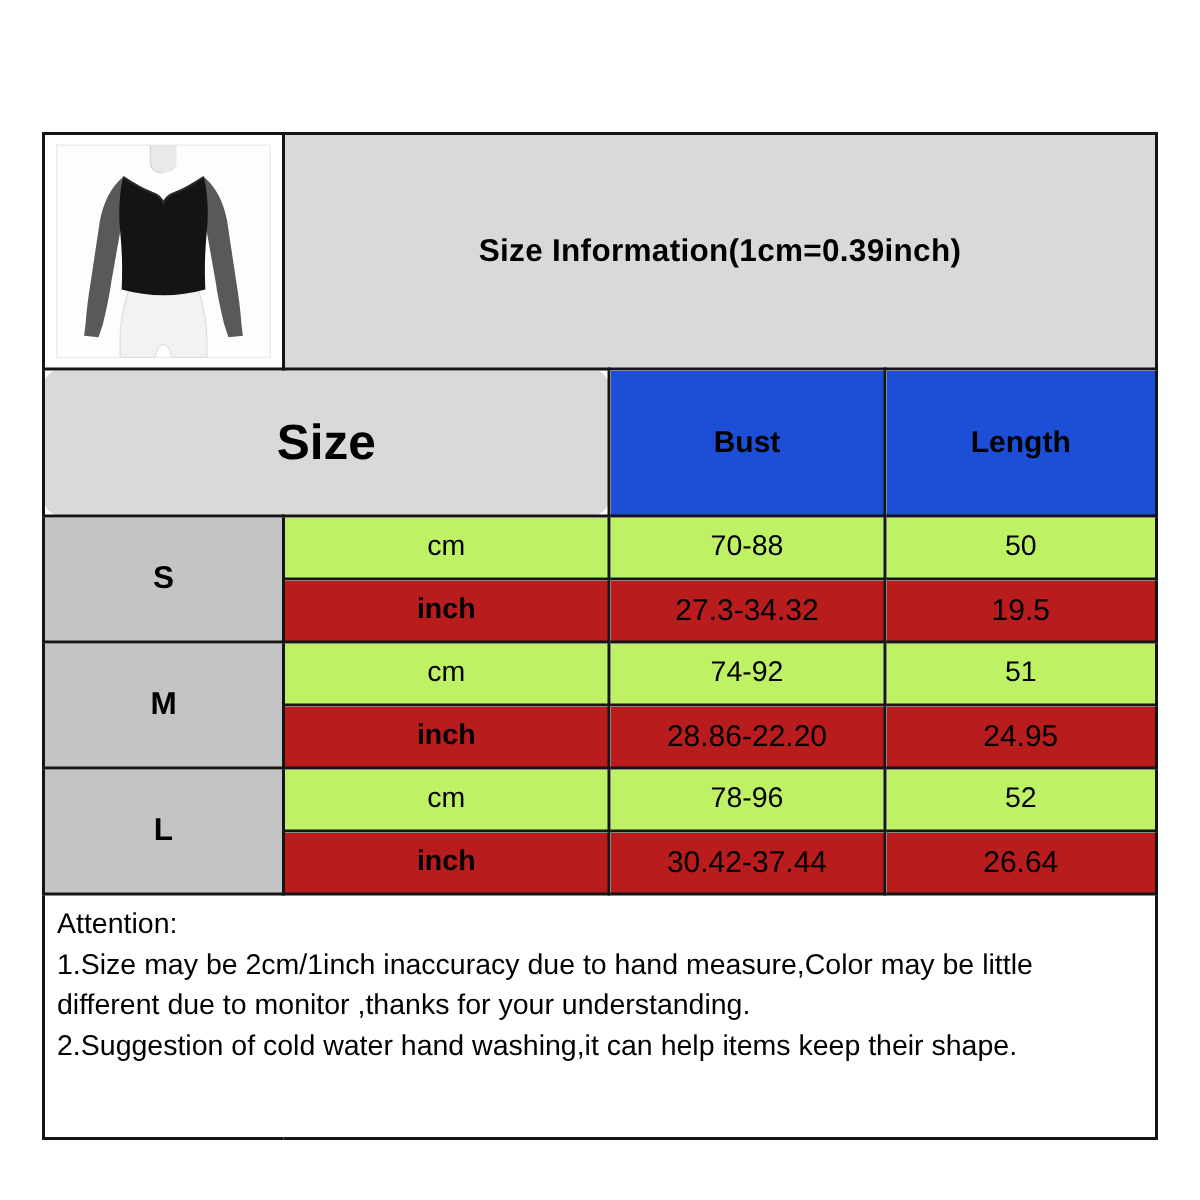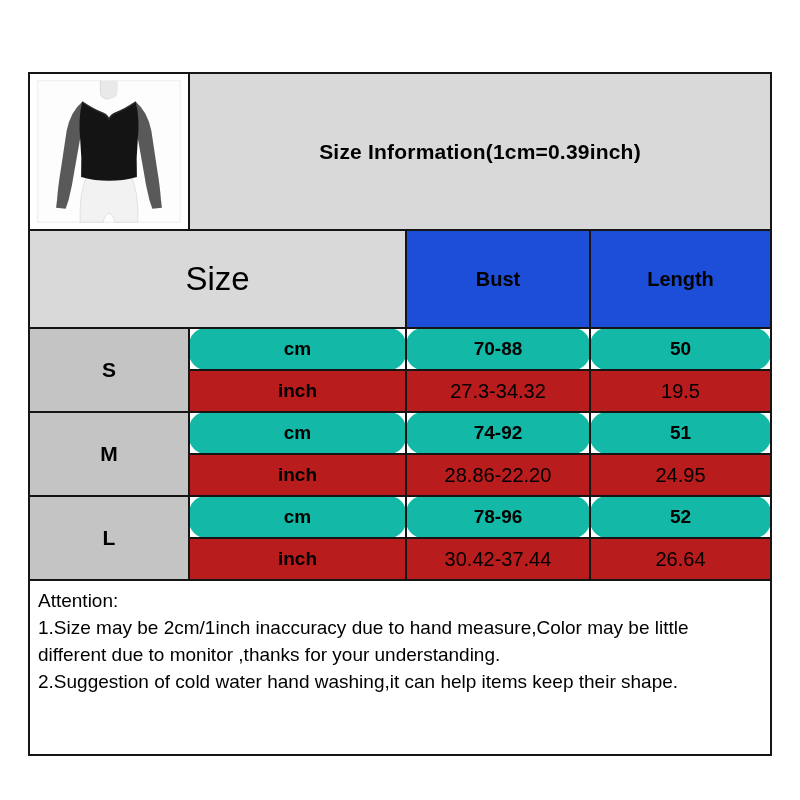--- a/index.html
+++ b/index.html
@@ -2,41 +2,41 @@
 <html><head>
 <meta charset="utf-8">
 <style>
   html,body{margin:0;padding:0;}
   body{
     width:800px;height:800px;background:#ffffff;
     font-family:"Liberation Sans","DejaVu Sans",sans-serif;
     color:#000;position:relative;overflow:hidden;
   }
   .size-sheet{
-    position:absolute;left:28px;top:72px;width:742px;
+    position:absolute;left:28px;top:88px;width:742px;
     border-collapse:collapse;table-layout:fixed;
   }
   .size-sheet td{
     border:2px solid #151515;
     text-align:center;vertical-align:middle;
     padding:0;overflow:hidden;
   }
   td.image-cell{background:#ffffff;height:151px;padding:2px;}
   td.title-cell{background:#d9d9d9;}
   .title-text{font-size:21px;font-weight:bold;letter-spacing:0.2px;}
-  td.size-header-cell{background:#d9d9d9;height:96px;font-size:33px;font-weight:normal;}
+  td.size-header-cell{background:#d9d9d9;height:96px;font-size:33px;font-weight:bold;border-radius:12px;}
   td.col-header-cell{background:#1d4ed8;font-size:20px;font-weight:bold;}
   td.letter-cell{background:#c4c4c4;font-size:21px;font-weight:bold;}
   tr.unit-row td{height:40px;}
-  tr.row-cm td.data-cell, tr.row-cm td.unit-cell{background:#14b8a6;font-weight:bold;font-size:19px;border-radius:17px;}
+  tr.row-cm td.data-cell, tr.row-cm td.unit-cell{background:#bef264;font-weight:normal;font-size:19px;}
   tr.row-inch td.data-cell, tr.row-inch td.unit-cell{background:#b91c1c;font-size:20px;}
   tr.row-inch td.unit-cell{font-weight:bold;font-size:19px;}
   td.attention-cell{
     background:#ffffff;height:155px;vertical-align:top;text-align:left;
-    padding:6px 10px 12px 8px;font-size:19px;line-height:27px;
+    padding:6px 10px 0 8px;font-size:19px;line-height:27px;
   }
   .photo-frame{width:100%;height:100%;display:block;}
 </style>
 </head>
 <body>
 
 <table class="size-sheet">
   <colgroup>
     <col style="width:160px">
       <col style="width:217px">

